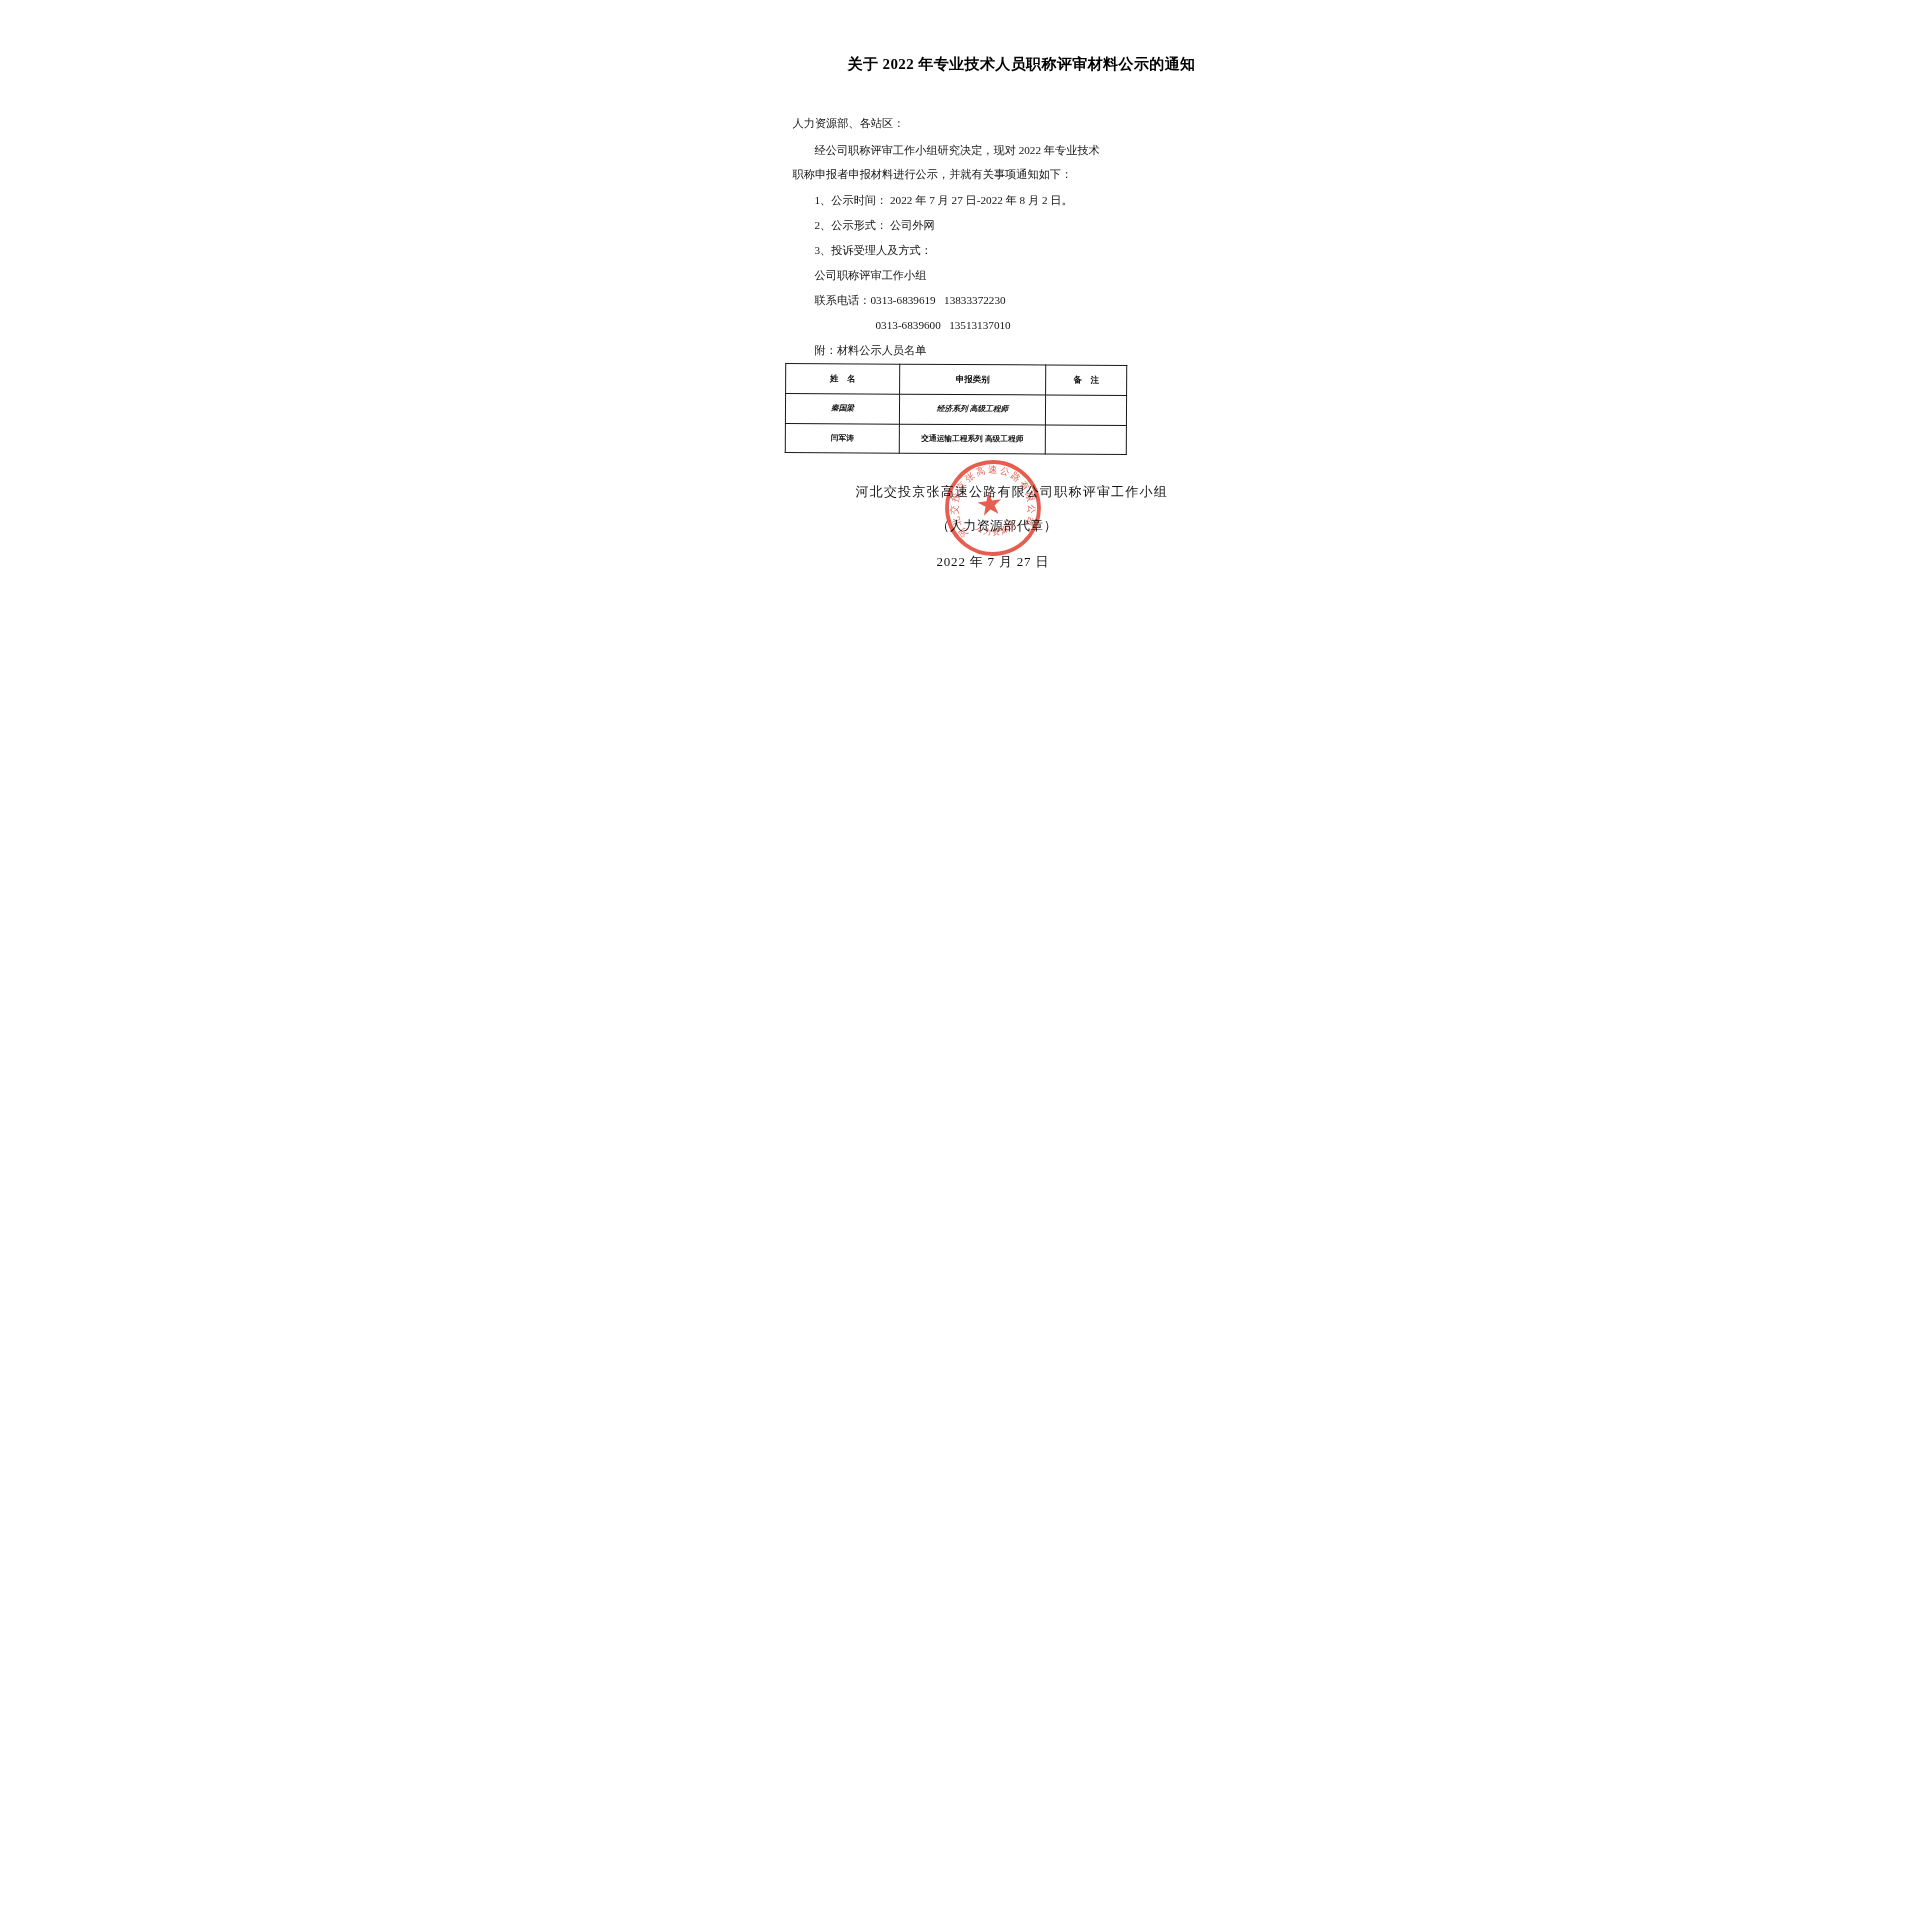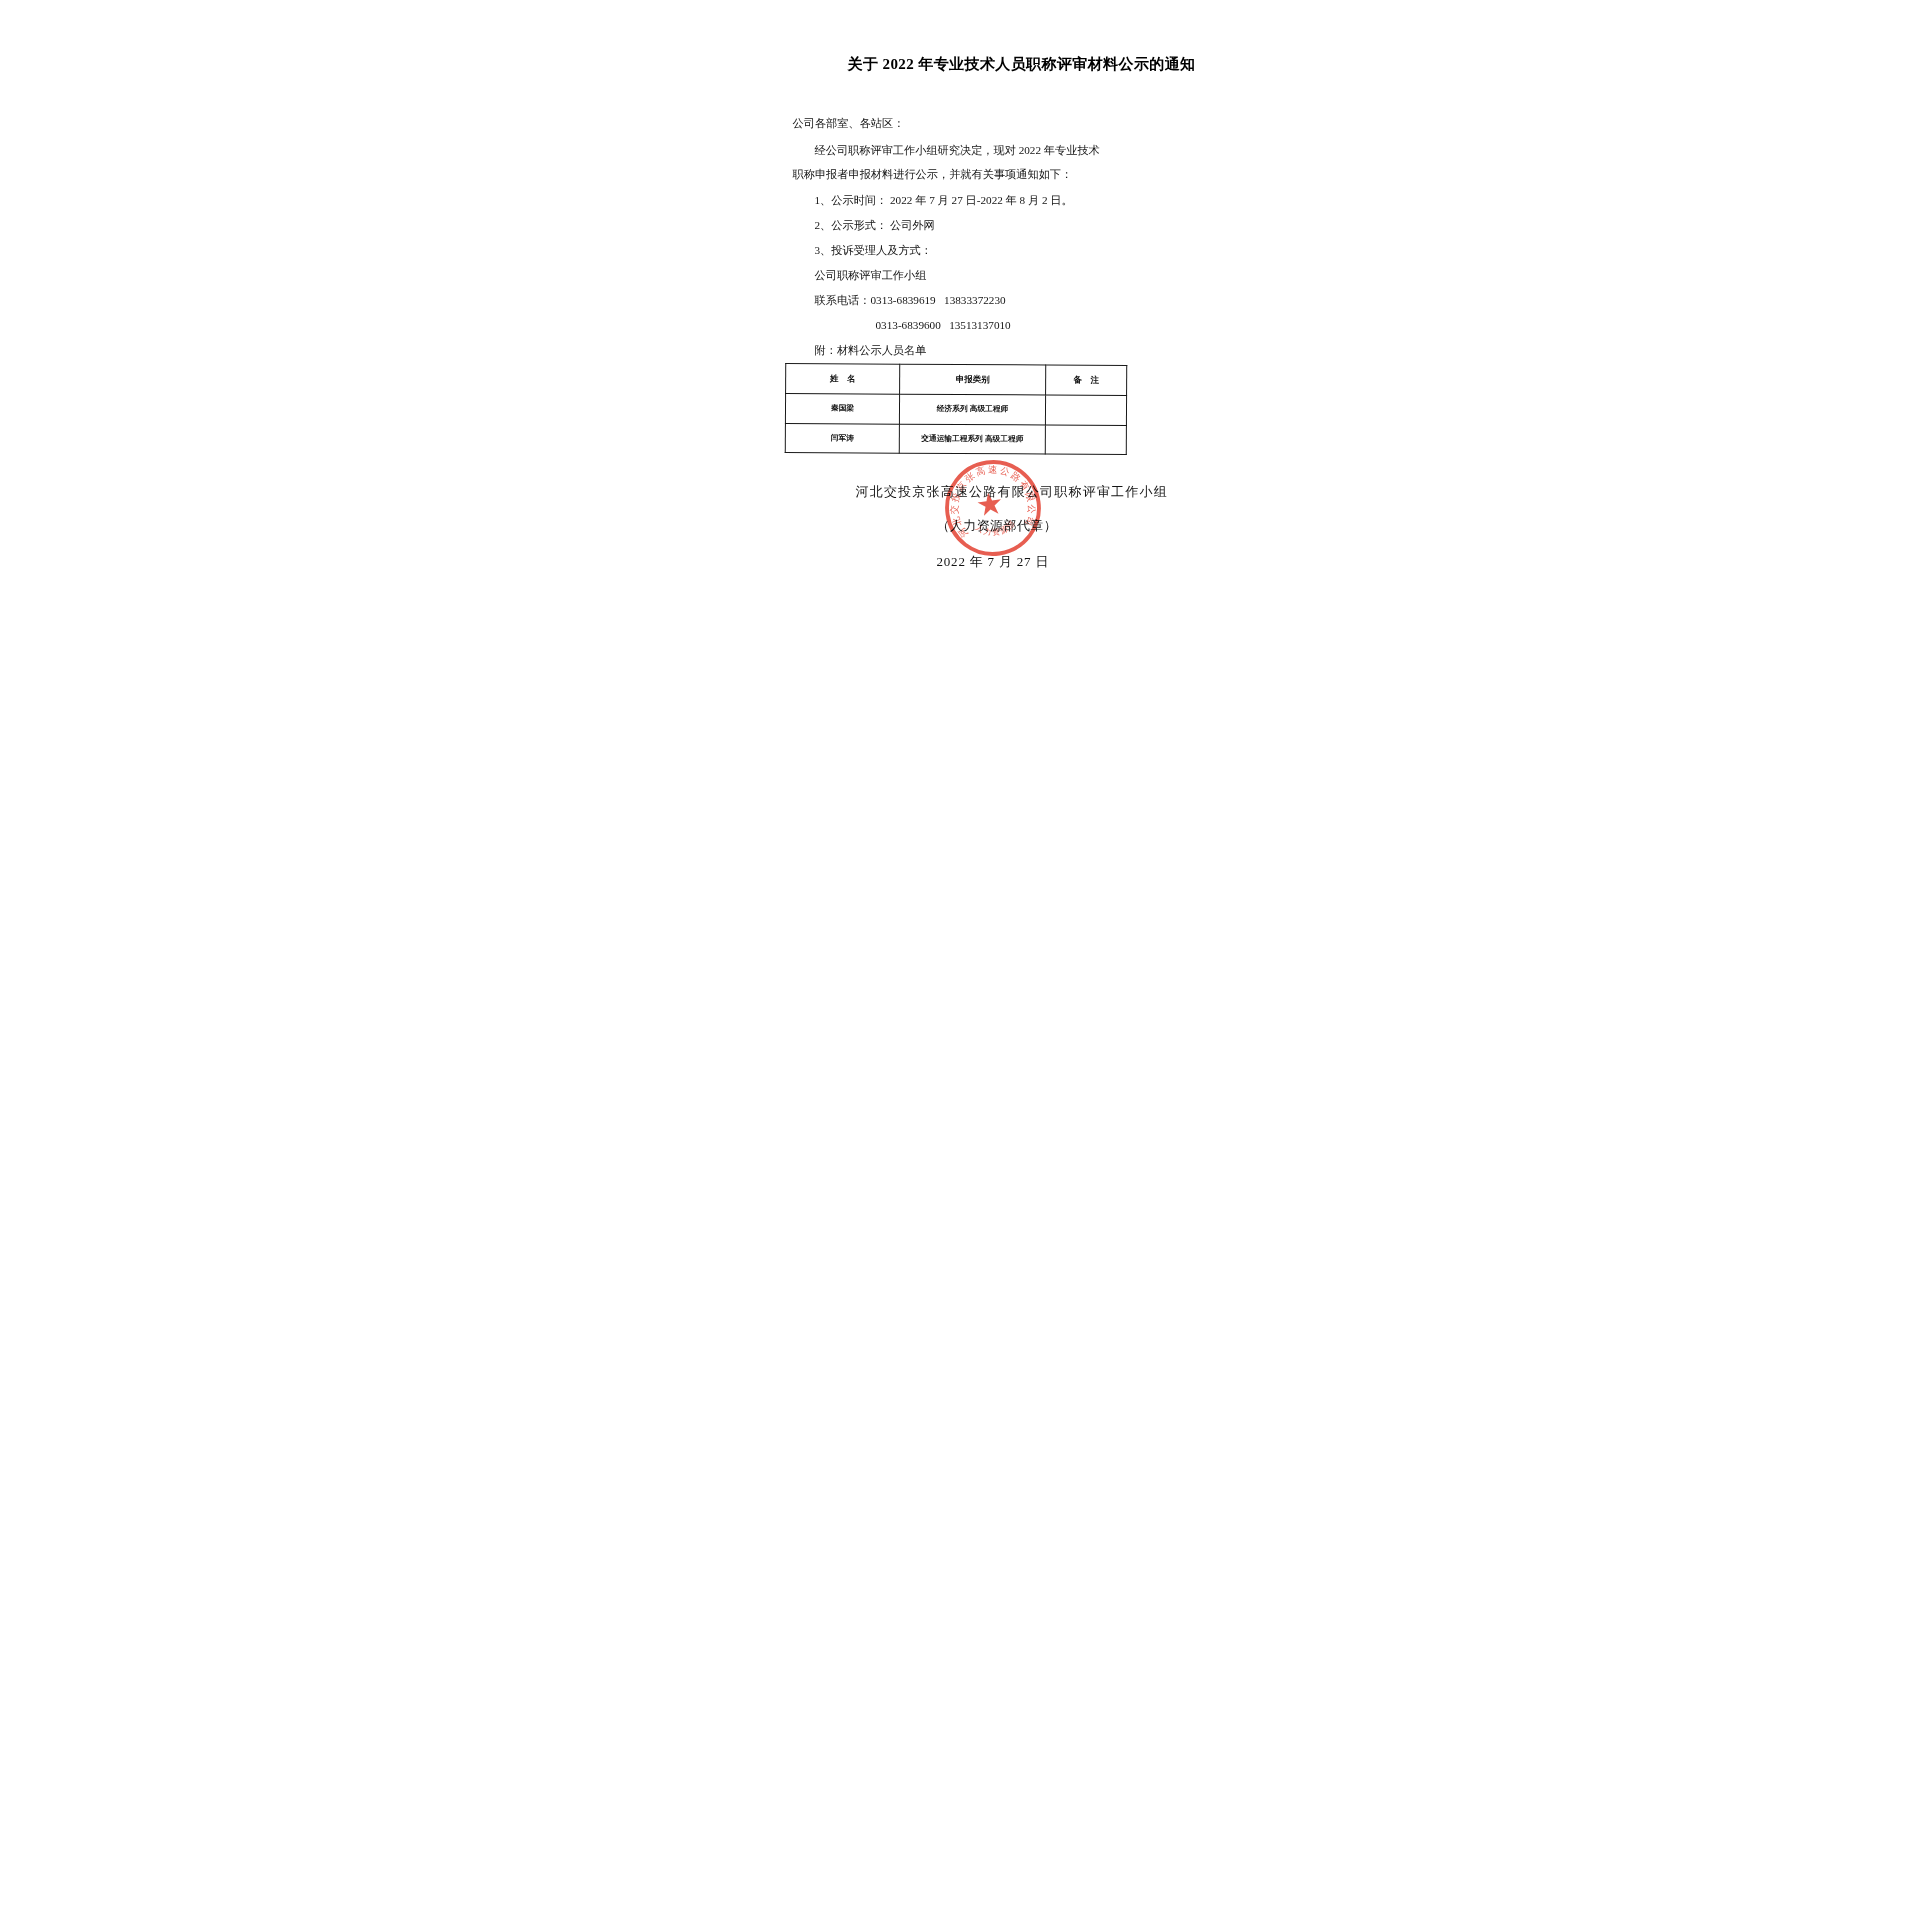--- a/index.html
+++ b/index.html
@@ -39,21 +39,21 @@
   table.pub th{
     border:0.8px solid #1a1a1a;border-bottom:1.2px solid #151515;
     height:27px;font-size:8.5px;font-weight:700;
     text-align:center;vertical-align:middle;white-space:pre;
   }
   table.pub td{
     border:0.8px solid #1a1a1a;border-top:none;
     height:26.6px;font-size:7.7px;font-weight:600;
     text-align:center;vertical-align:middle;white-space:pre;
   }
-  table.pub tr.r1 td{border-bottom:1.2px solid #151515;}
+  table.pub tr.r1 td{border-bottom:1.2px solid #151515;font-style:italic;}
   .sig{
     position:absolute;font-size:13px;color:#141414;white-space:pre;
   }
   .sig-org{left:138px;top:483px;letter-spacing:1.2px;}
   .sig-note{left:219px;top:517px;letter-spacing:0.4px;}
   .sig-date{left:219px;top:553px;letter-spacing:0.8px;}
   .stamp{
     position:absolute;left:226px;top:459px;width:98px;height:98px;
     transform:rotate(-8deg);
     mix-blend-mode:multiply;
@@ -63,21 +63,21 @@
   .stamp svg{display:block;width:98px;height:98px;}
   .stamp text{font-family:"Liberation Serif","DejaVu Serif",serif;}
 </style>
 </head>
 <body>
 
 <div class="page">
 
   <h1 class="title">关于 2022 年专业技术人员职称评审材料公示的通知</h1>
 
-  <div class="ln" style="top:117px">公司各部室、各站区：</div>
+  <div class="ln" style="top:117px">人力资源部、各站区：</div>
 
   <div class="ln ind" style="top:144px">经公司职称评审工作小组研究决定，现对 2022 年专业技术</div>
   <div class="ln" style="top:168px">职称申报者申报材料进行公示，并就有关事项通知如下：</div>
 
   <div class="ln ind" style="top:194px">1、公示时间： 2022 年 7 月 27 日-2022 年 8 月 2 日。</div>
   <div class="ln ind" style="top:219px">2、公示形式： 公司外网</div>
   <div class="ln ind" style="top:244px">3、投诉受理人及方式：</div>
 
   <div class="ln ind" style="top:269px">公司职称评审工作小组</div>
 

